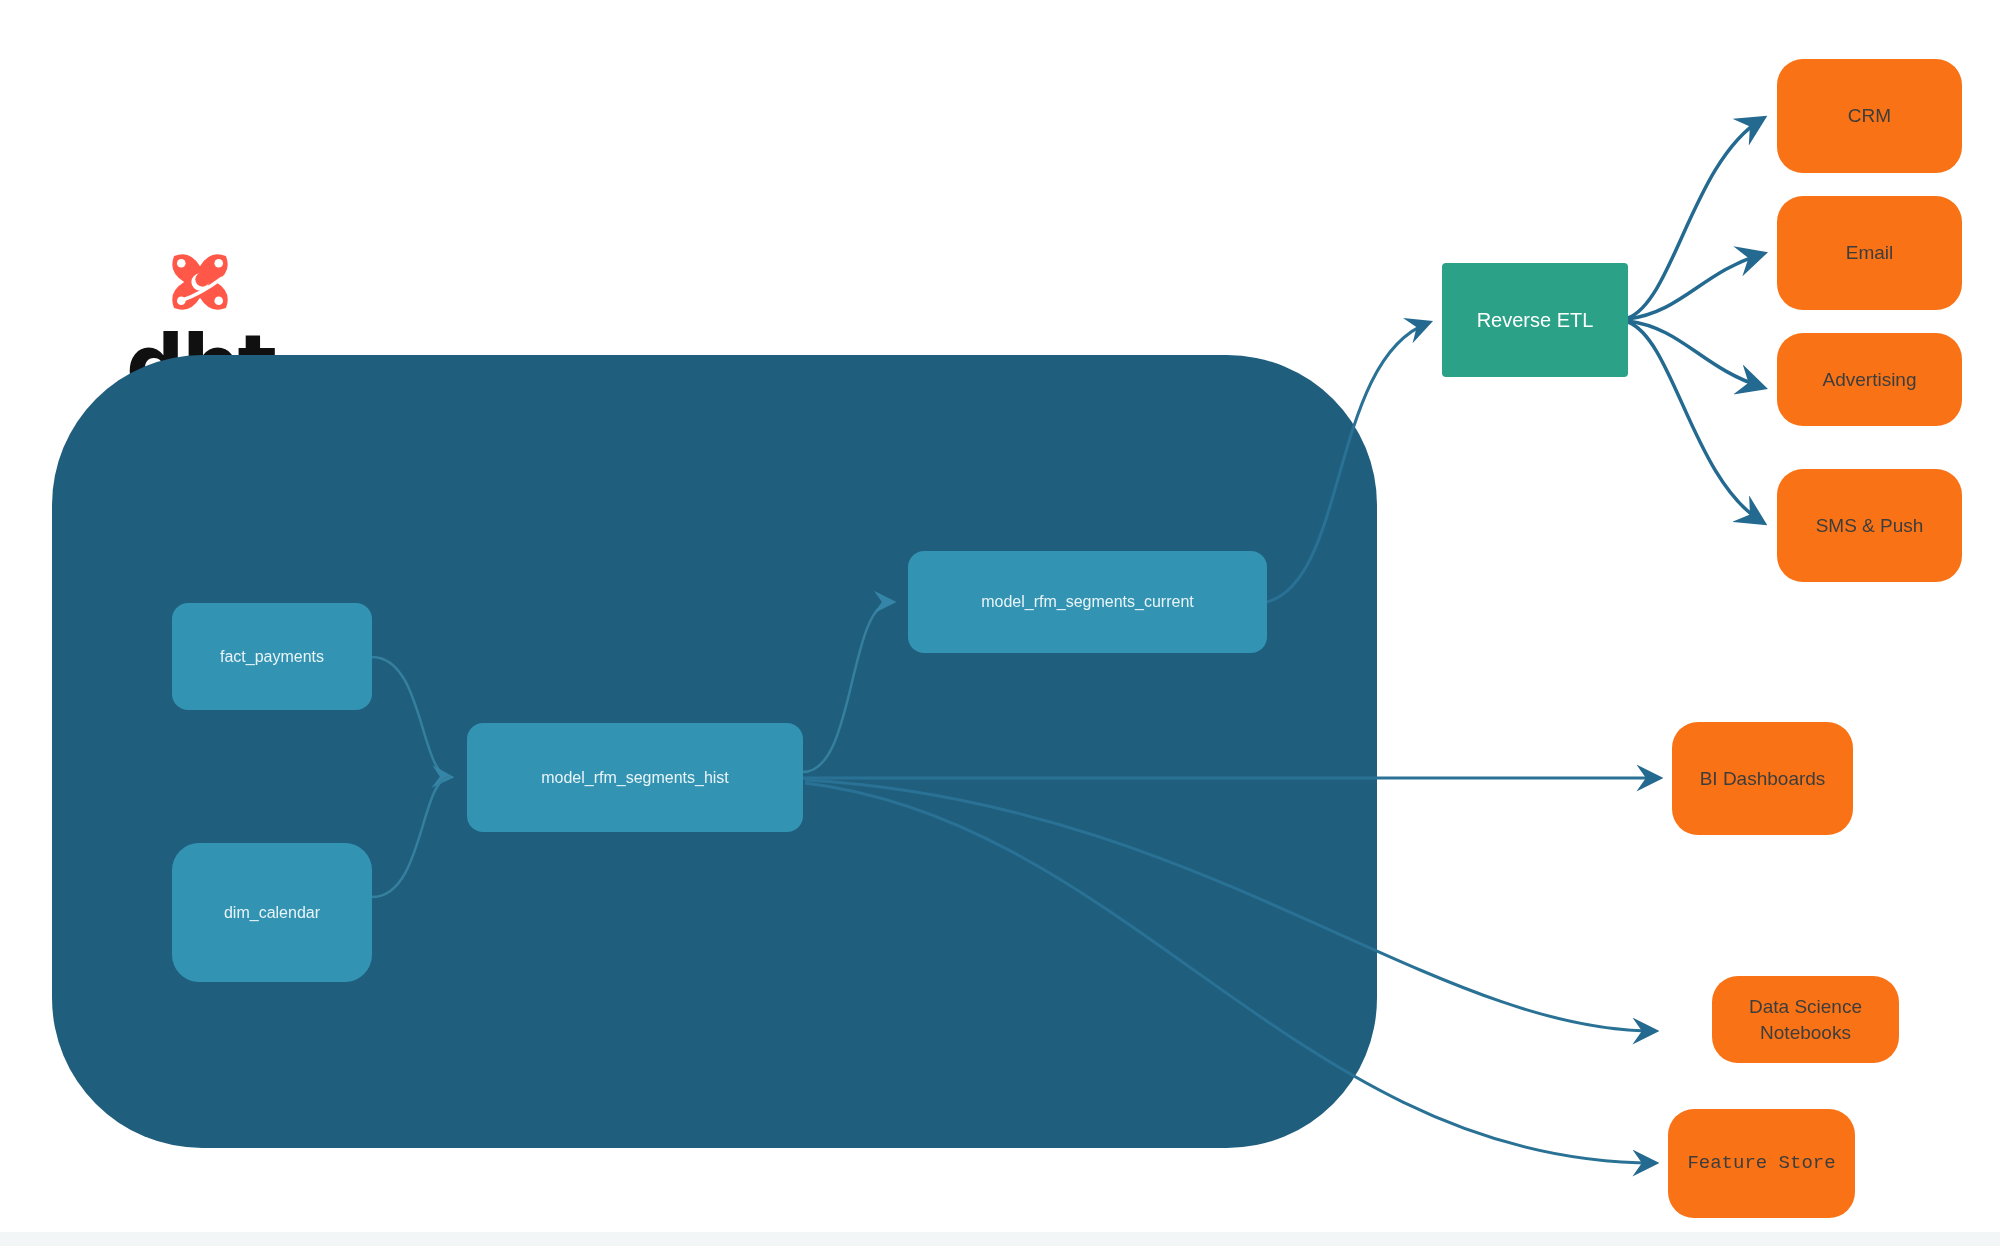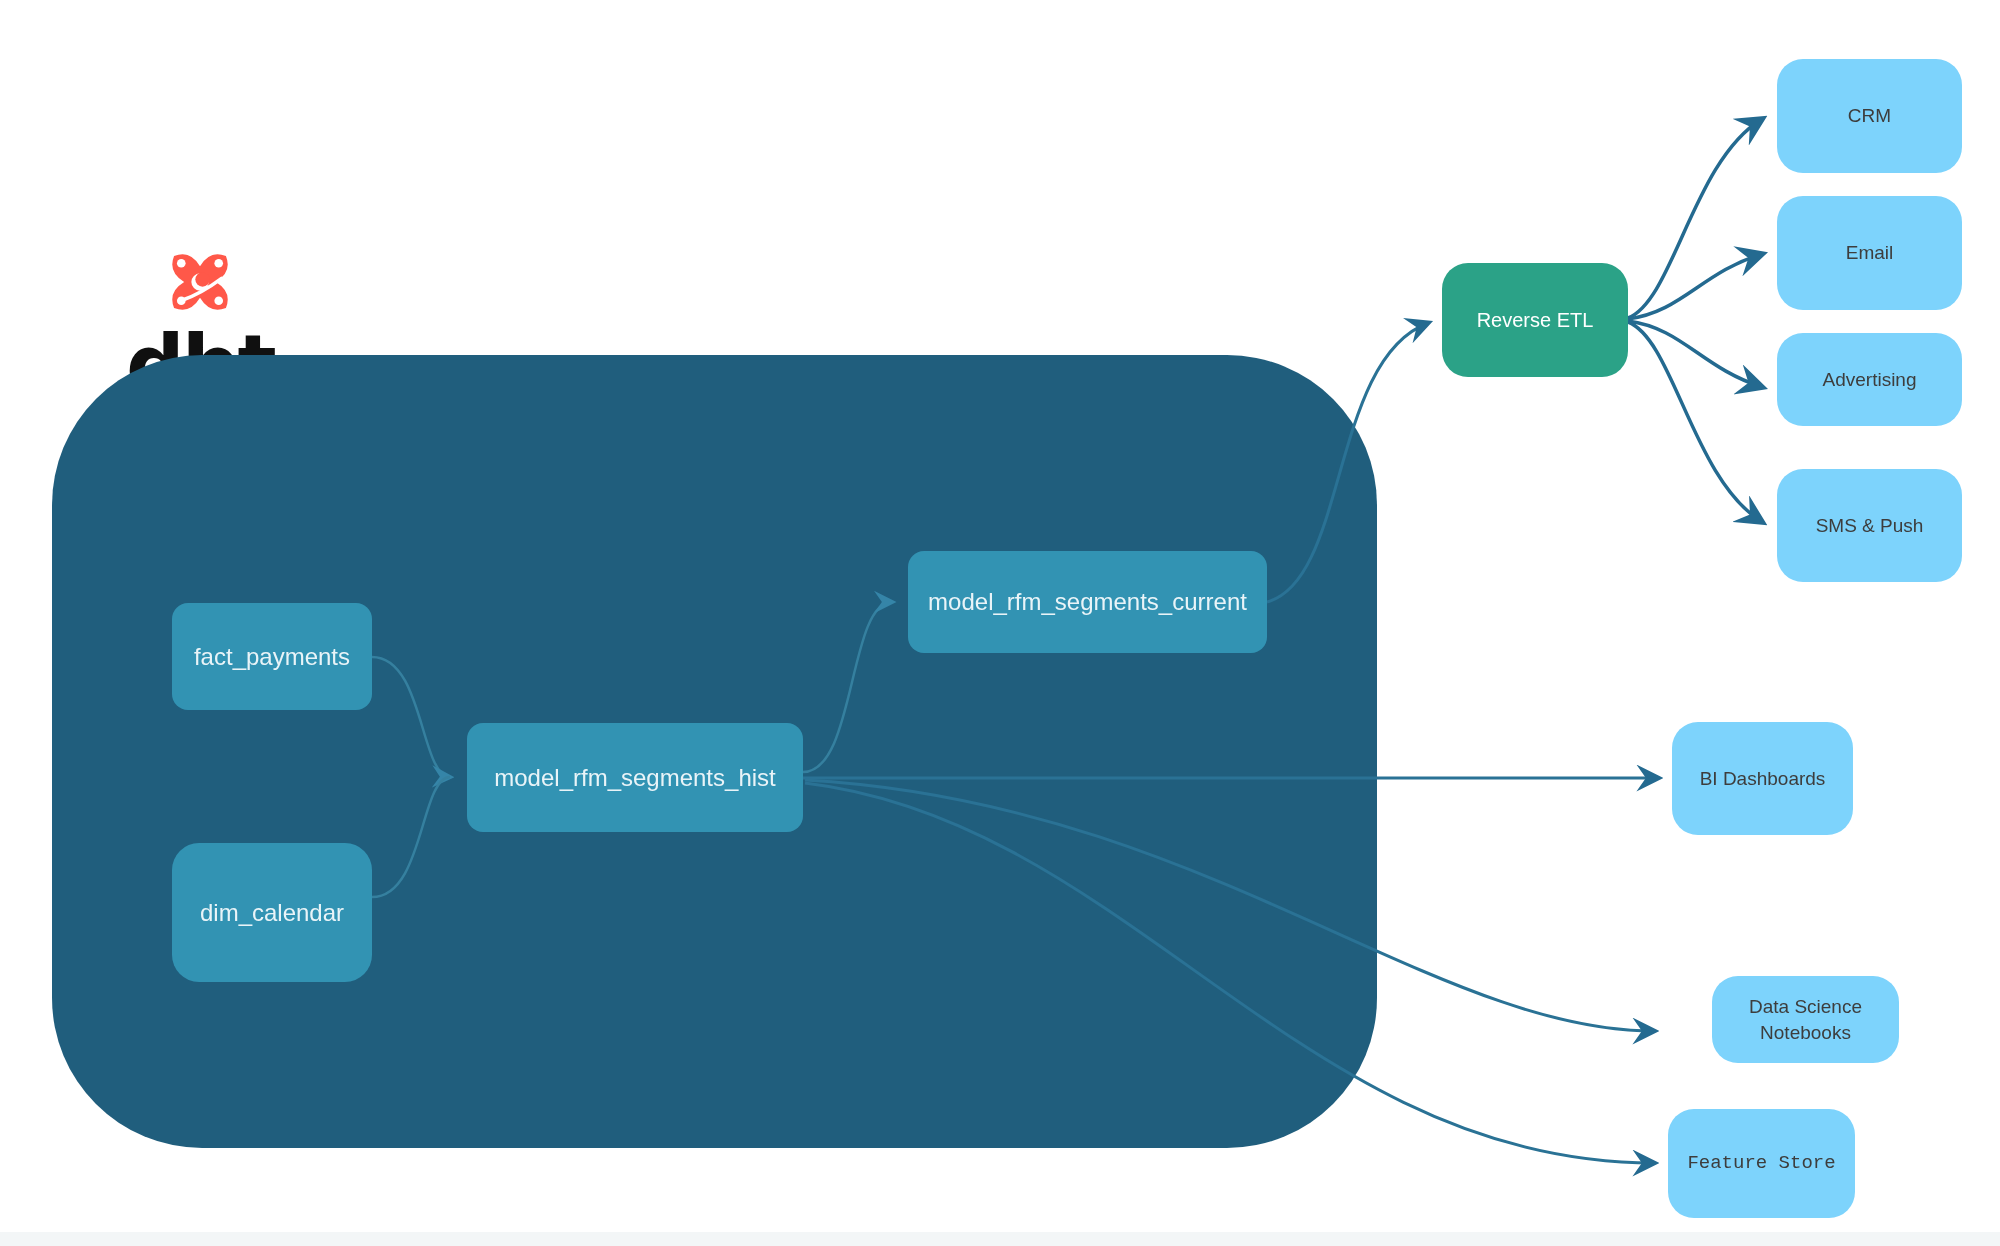--- a/index.html
+++ b/index.html
@@ -24,27 +24,27 @@
   .edges{position:absolute;left:0;top:0;width:2000px;height:1246px;pointer-events:none;}
   .edge-in{fill:none;stroke:#35809f;stroke-width:2.5;}
   .edge-span{fill:none;stroke:#2a7295;stroke-width:3;}
   .edge-out{fill:none;stroke:#246a90;stroke-width:3.5;}
   
   .node{
     position:absolute;display:flex;align-items:center;justify-content:center;
     text-align:center;box-sizing:border-box;
   }
   .node-teal{
-    background:#3293b3;border-radius:16px;color:#e9f4f8;font-size:24px;
+    background:#3293b3;border-radius:16px;color:#e9f4f8;font-size:16px;
   }
   .node-green{
-    background:#2ba287;border-radius:26px;color:#ffffff;font-size:20px;
+    background:#2ba287;border-radius:4px;color:#ffffff;font-size:20px;
   }
   .node-gray{
-    background:#7dd3fc;border-radius:26px;color:#3d3d3d;font-size:19px;
+    background:#f97316;border-radius:26px;color:#3d3d3d;font-size:19px;
     line-height:1.35;padding:16px 18px;
   }
   .bottom-strip{
     position:absolute;left:0;bottom:0;width:100%;height:14px;background:#f3f6f7;
   }
 </style>
 </head>
 <body>
 
 <div class="stage">

